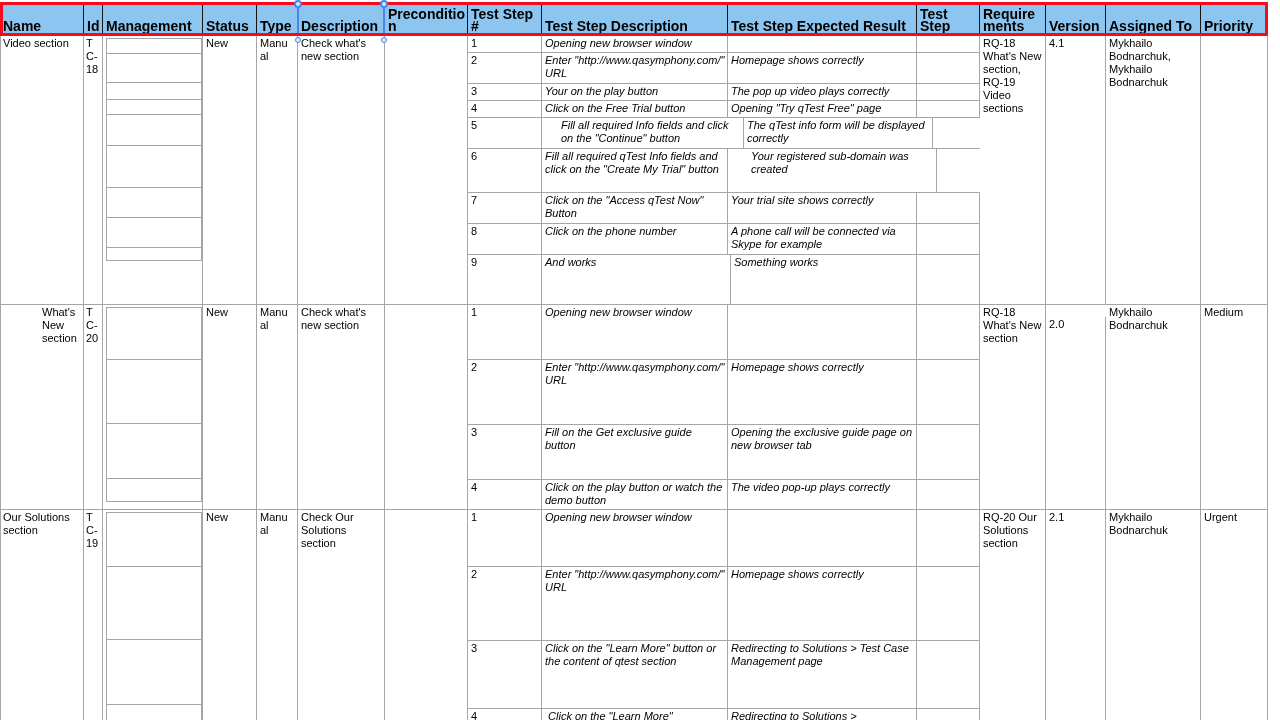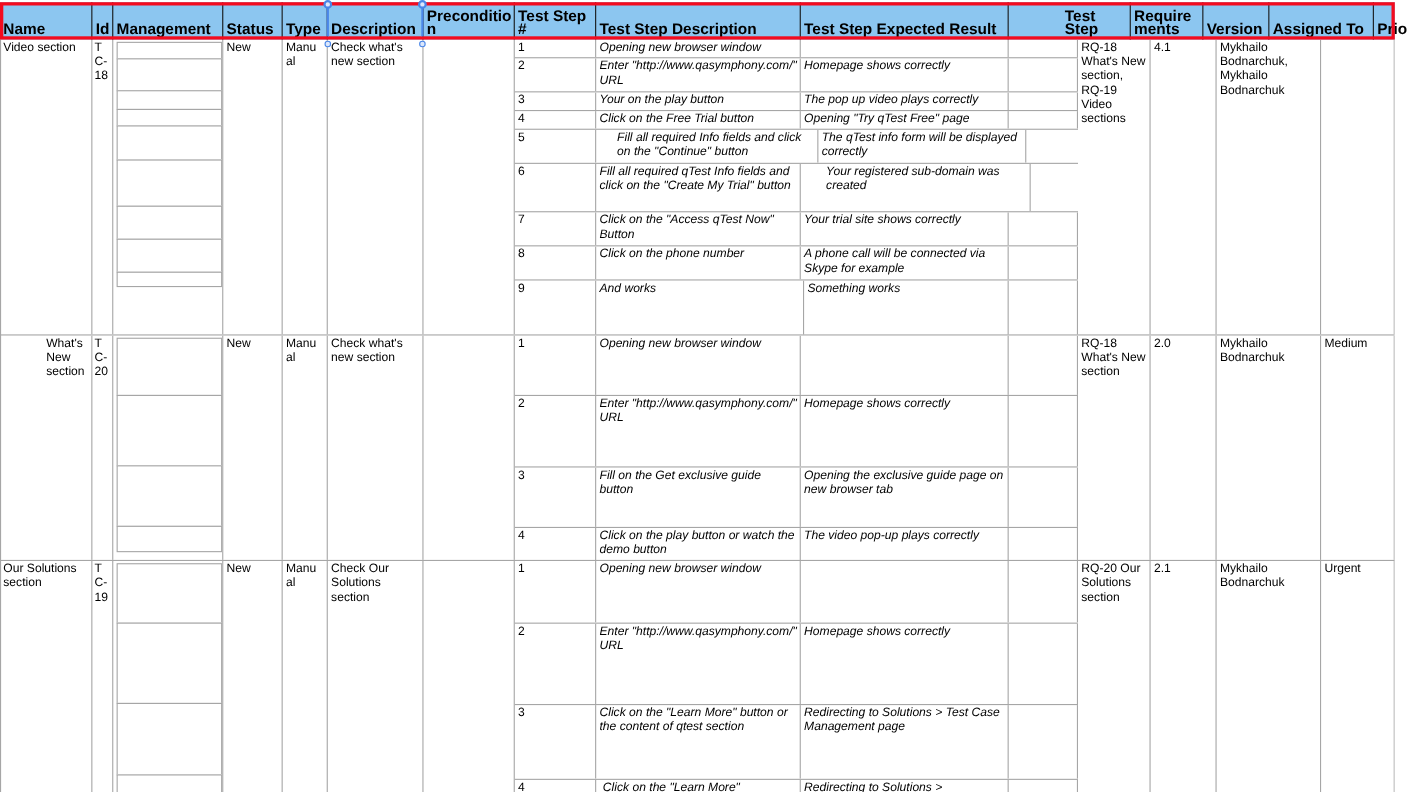--- a/index.html
+++ b/index.html
@@ -54,21 +54,21 @@
       <div class="hcell" style="width: 84px; border-right-color: rgb(21, 21, 21);">Name</div>
       <div class="hcell" style="width: 19px; border-right-color: rgb(21, 21, 21);">Id</div>
       <div class="hcell" style="width: 100px; border-right-color: rgb(21, 21, 21);">Management</div>
       <div class="hcell" style="width: 54px; border-right-color: rgb(21, 21, 21);">Status</div>
       <div class="hcell" style="width: 41px; border-right-color: rgb(21, 21, 21);">Type</div>
       <div class="hcell" style="width: 87px; border-right-color: rgb(21, 21, 21);">Description</div>
       <div class="hcell" style="width: 83px; border-right-color: rgb(21, 21, 21);">Precondition</div>
       <div class="hcell" style="width: 74px; border-right-color: rgb(21, 21, 21);">Test Step #</div>
       <div class="hcell" style="width: 186px; border-right-color: rgb(21, 21, 21);">Test Step Description</div>
       <div class="hcell" style="width: 189px; border-right-color: rgb(21, 21, 21);">Test Step Expected Result</div>
-      <div class="hcell" style="width: 63px; border-right-color: rgb(21, 21, 21); margin-left: 48px;">Test Step</div>
+      <div class="hcell" style="width: 63px; border-right-color: rgb(21, 21, 21);">Test Step</div>
       <div class="hcell" style="width: 66px; border-right-color: rgb(21, 21, 21);">Requirements</div>
       <div class="hcell" style="width: 60px; border-right-color: rgb(21, 21, 21);">Version</div>
       <div class="hcell" style="width: 95px; border-right-color: rgb(21, 21, 21);">Assigned To</div>
       <div class="hcell" style="width: 67px; border-right-color: rgb(21, 21, 21);">Priority</div>
     </div>
   <div id="redFrame" style="border-color: rgb(243, 11, 30);"></div>
   <div id="leftEdge"></div>
   <div id="tbody">
       <div class="crow" style="height: 269px;">
         <div class="cell" style="width: 84px;">Video section</div>
@@ -182,21 +182,21 @@
             <div class="scell" style="width: 63px;"></div>
           </div>
           <div class="steprow last" style="height: 30px;">
             <div class="scell" style="width: 74px;">4</div>
             <div class="scell wrapcell" style="width: 186px;">Click on the play button or watch the demo button</div>
             <div class="scell wrapcell" style="width: 189px;">The video pop-up plays correctly</div>
             <div class="scell" style="width: 63px;"></div>
           </div>
         </div>
         <div class="cell" style="width: 66px;">RQ-18 What's New section</div>
-        <div class="cell" style="width: 60px;">2.0</div>
+        <div class="cell" style="width: 60px; margin-top: 12px;">2.0</div>
         <div class="cell" style="width: 95px;">Mykhailo Bodnarchuk</div>
         <div class="cell" style="width: 67px;">Medium</div>
       </div>
       <div class="crow" style="height: 240px;">
         <div class="cell" style="width: 84px;">Our Solutions section</div>
         <div class="cell idcell" style="width: 19px;">T C- 19</div>
         <div class="cell attcell" style="width: 100px;">
           <div class="attbox" style="height: 55px;"></div>
           <div class="attbox" style="height: 74px;"></div>
           <div class="attbox" style="height: 66px;"></div>

